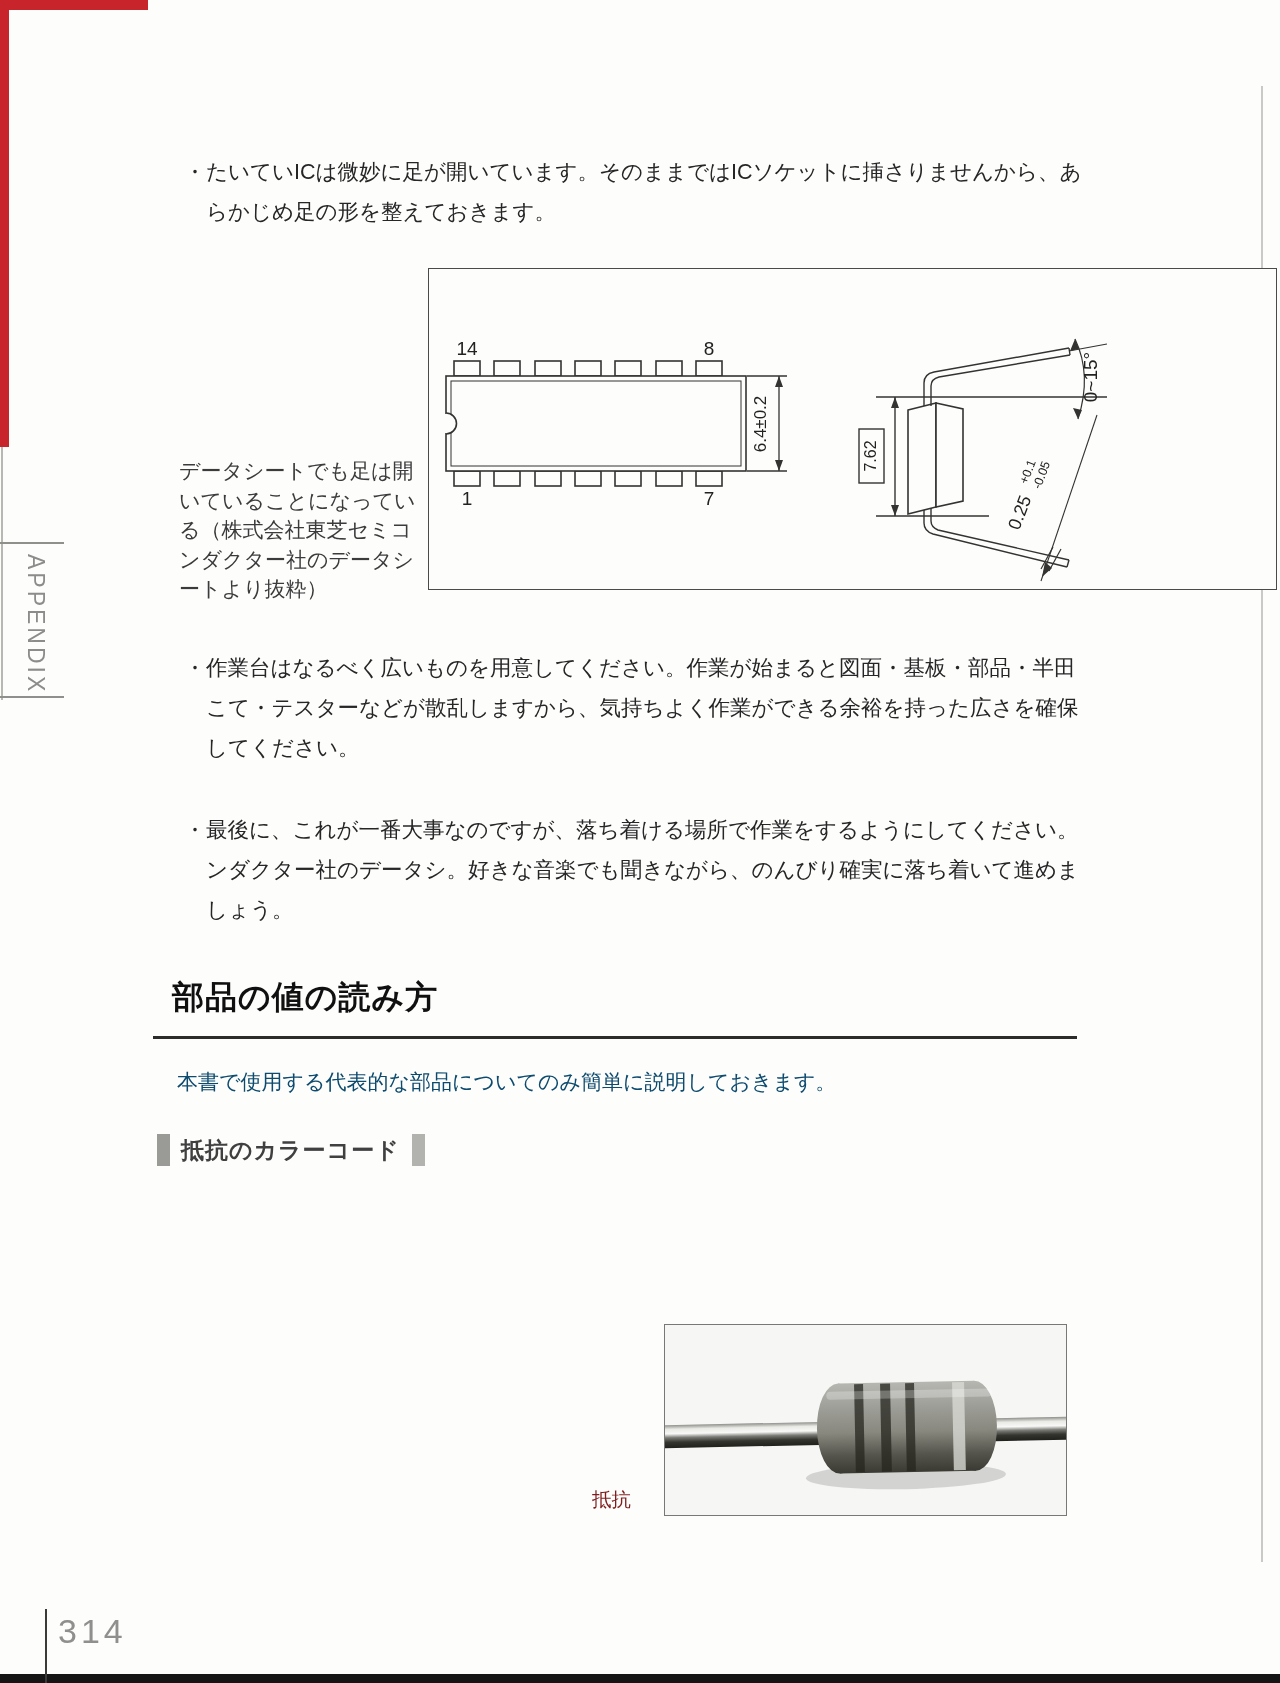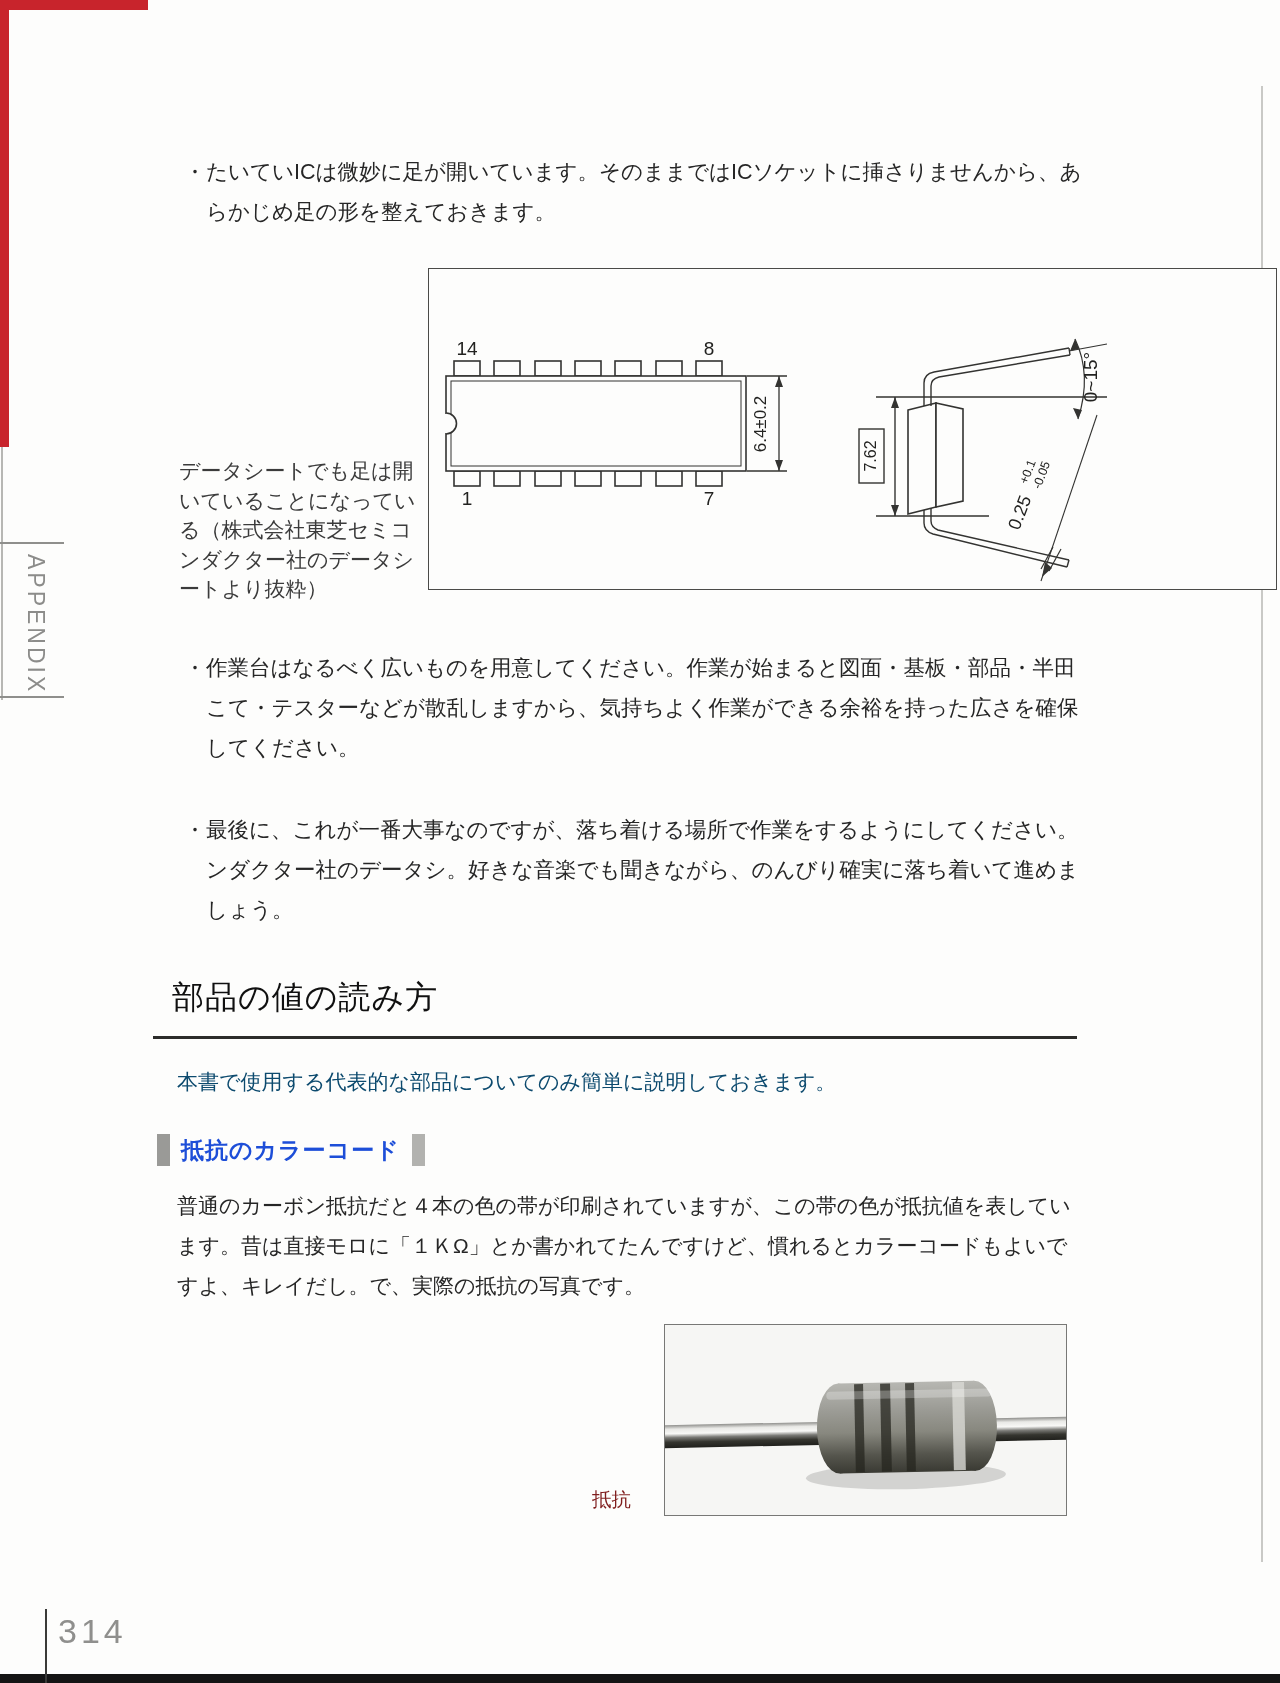--- a/index.html
+++ b/index.html
@@ -34,28 +34,28 @@
 
   .fig-box {
     left:428px; top:268px; width:849px; height:322px;
     border:1.6px solid #4a4a48; background:#fdfdfc;
   }
   .fig-caption {
     left:179px; top:456px; width:252px;
     font-size:21px; line-height:29.5px; color:#3b3b3b;
   }
 
-  .sec-title { left:172px; top:976px; font-size:32px; font-weight:normal; color:#101010; letter-spacing:1px; }
+  .sec-title { left:172px; top:976px; font-size:32px; font-weight:bold; color:#101010; letter-spacing:1px; }
   .sec-rule  { left:153px; top:1036px; width:924px; height:3px; background:#2c2c2a; }
   .sec-intro { left:177px; top:1068px; font-size:21px; color:#0c4a6e; }
 
   .sub-head { left:157px; top:1134px; display:flex; align-items:center; }
   .sub-head .sq1 { width:13px; height:32px; background:#9a9a97; }
   .sub-head .sq2 { width:13px; height:32px; background:#b2b2af; }
-  .sub-head .t  { font-size:23px; font-weight:bold; color:#1d4ed8; margin:0 12px 0 11px; letter-spacing:1px; }
+  .sub-head .t  { font-size:23px; font-weight:bold; color:#404040; margin:0 12px 0 11px; letter-spacing:1px; }
 
   .sub-body { left:177px; top:1186px; width:906px; font-size:21px; line-height:40px; color:#262626; word-break:break-all; }
 
   .photo-box { left:664px; top:1324px; width:403px; height:192px; border:1px solid #787876; background:#f6f6f4; }
   .photo-caption { left:592px; top:1486px; font-size:19.5px; color:#7f1d1d; }
 
   .pageno-line { left:45px; top:1609px; width:2px; height:74px; background:#3a3a38; }
   .pageno { left:58px; top:1612px; font-size:34px; letter-spacing:4px; color:#8f8f8d; }
 
   svg text { font-family:"Liberation Sans", sans-serif; fill:#222220; }
@@ -186,21 +186,20 @@
   <div class="abs sec-title">部品の値の読み方</div>
   <div class="abs sec-rule"></div>
   <div class="abs sec-intro">本書で使用する代表的な部品についてのみ簡単に説明しておきます。</div>
 
   <div class="abs sub-head">
     <div class="sq1"></div>
     <div class="t">抵抗のカラーコード</div>
     <div class="sq2"></div>
   </div>
 
-  <div class="abs sub-body">普通のカーボン抵抗だと４本の色の帯が印刷されていますが、この帯の色が抵抗値を表しています。昔は直接モロに「１ＫΩ」とか書かれてたんですけど、慣れるとカラーコードもよいですよ、キレイだし。で、実際の抵抗の写真です。</div>
 
   <div class="abs photo-box">
     <svg width="401" height="190" viewBox="0 0 401 190">
       <defs>
         <linearGradient id="wireG" x1="0" y1="0" x2="0" y2="1">
           <stop offset="0" stop-color="#8f8f8c"></stop>
             <stop offset="0.18" stop-color="#e9e9e6"></stop>
           <stop offset="0.38" stop-color="#f8f8f6"></stop>
             <stop offset="0.55" stop-color="#7a7a76"></stop>
           <stop offset="0.75" stop-color="#35352f"></stop>

